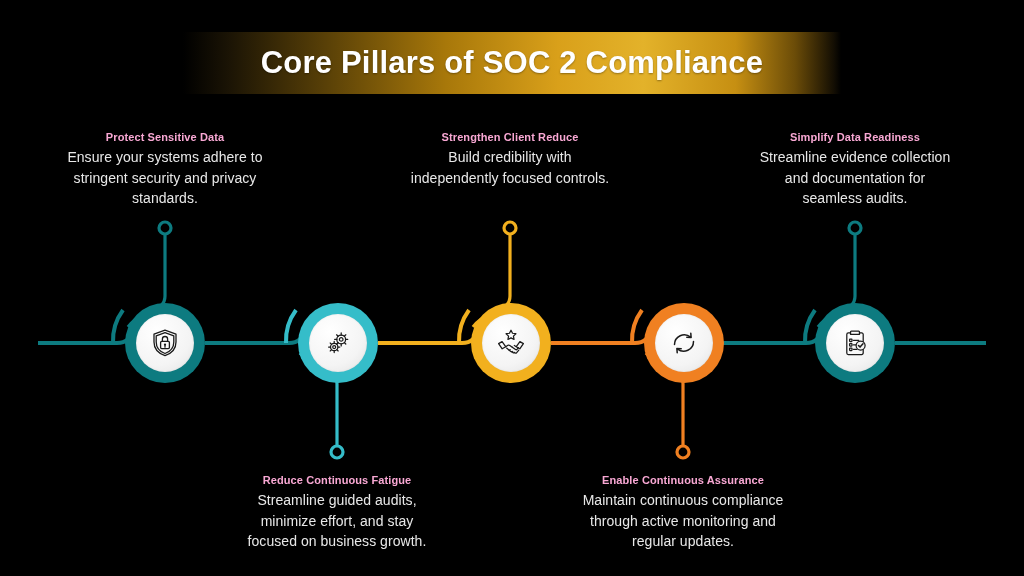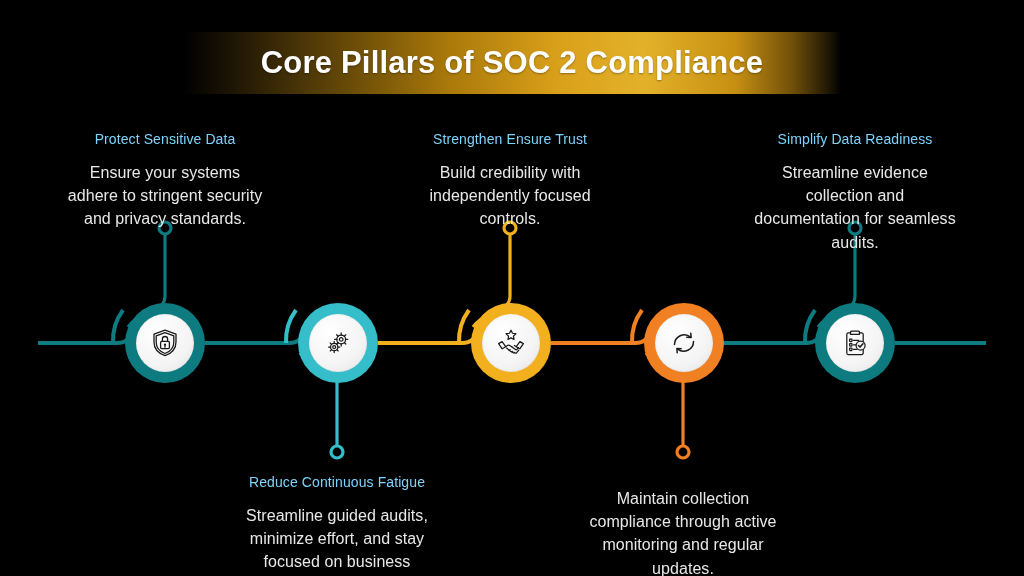--- a/index.html
+++ b/index.html
@@ -83,32 +83,32 @@
     box-shadow: inset 0 0 2px rgba(0,0,0,0.10);
   }
   .node .inner svg { display: block; }
 
   
   .caption {
     position: absolute;
     text-align: center;
   }
   .caption .c-title {
-    color: #7dd3fc;
+    color: #f9a8d4;
+    font-size: 11px;
+    font-weight: bold;
+    line-height: 1.22;
+    letter-spacing: 0.1px;
+  }
+  .caption .c-body {
+    color: #e8e8e8;
     font-size: 14px;
     font-weight: normal;
-    line-height: 1.22;
-    letter-spacing: 0.1px;
-  }
-  .caption .c-body {
-    color: #e8e8e8;
-    font-size: 16px;
-    font-weight: normal;
     line-height: 1.45;
-    margin-top: 13px;
+    margin-top: 3px;
     letter-spacing: 0.05px;
   }
 </style>
 </head>
 <body>
 
 <div id="canvas">
 
   <div class="title-banner">
     <div class="title-text">Core Pillars of SOC 2 Compliance</div>
@@ -253,31 +253,32 @@
       </span>
     </div>
   </div>
 
   <div class="caption" style="left:64px; top:131px; width:202px;">
     <div class="c-title">Protect Sensitive Data</div>
     <div class="c-body">Ensure your systems adhere to stringent security and privacy standards.</div>
   </div>
 
   <div class="caption" style="left:409px; top:131px; width:202px;">
-    <div class="c-title">Strengthen Ensure Trust</div>
+    <div class="c-title">Strengthen Client Reduce</div>
     <div class="c-body">Build credibility with independently focused controls.</div>
   </div>
 
   <div class="caption" style="left:754px; top:131px; width:202px;">
     <div class="c-title">Simplify Data Readiness</div>
     <div class="c-body">Streamline evidence collection and documentation for seamless audits.</div>
   </div>
 
   <div class="caption" style="left:236px; top:474px; width:202px;">
     <div class="c-title">Reduce Continuous Fatigue</div>
     <div class="c-body">Streamline guided audits, minimize effort, and stay focused on business growth.</div>
   </div>
 
   <div class="caption" style="left:582px; top:474px; width:202px;">
-    <div class="c-body">Maintain collection compliance through active monitoring and regular updates.</div>
+    <div class="c-title">Enable Continuous Assurance</div>
+    <div class="c-body">Maintain continuous compliance through active monitoring and regular updates.</div>
   </div>
 
 </div>
 
 </body></html>

